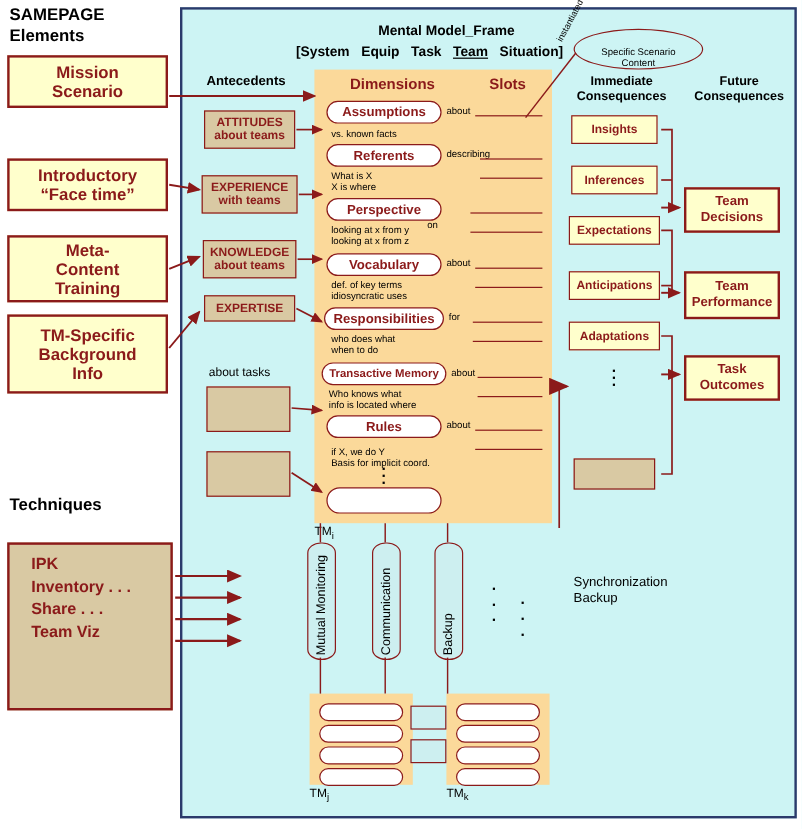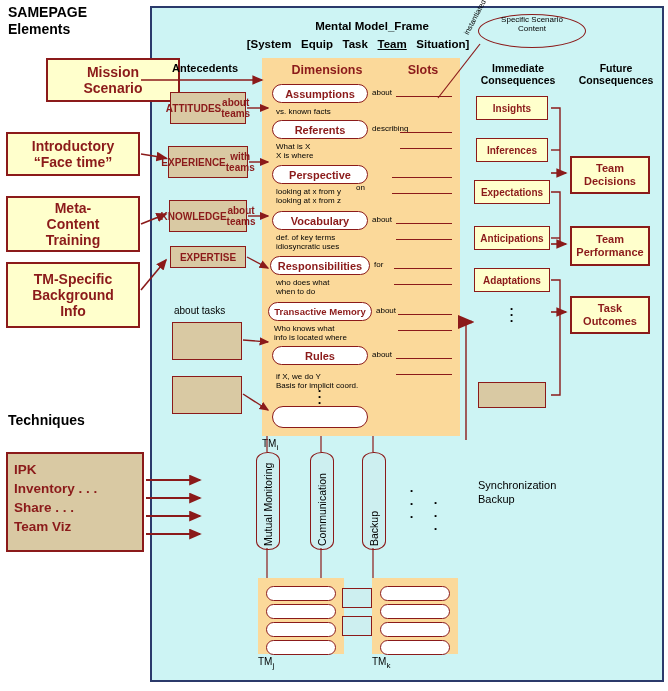--- a/index.html
+++ b/index.html
@@ -49,39 +49,39 @@
   }
 
   
   .tanbox {
     background: #d9c9a3;
     border: 1.5px solid #8b1a1a;
     color: #8b1a1a;
     font-weight: bold;
     font-size: 10px;
     display: flex;
-    flex-direction: row;
+    flex-direction: column;
     align-items: center;
     justify-content: center;
     text-align: center;
     line-height: 11px;
   }
   .tanbox .sub { font-weight: bold; font-size: 10px; }
 
   
   #su-title {
     left: 8px; top: 412px; width: 140px;
     font-size: 14px; font-weight: bold; color: #000;
     line-height: 17px; text-align: left;
   }
   #su-box {
-    left: 6px; top: 452px; width: 138px; height: 100px;
+    left: 6px; top: 452px; width: 138px; height: 140px;
     background: #d9c9a3;
     border: 2px solid #8b1a1a;
-    padding: 6px 4px 4px 6px;
+    padding: 6px 4px 4px 18px;
   }
   #su-box div {
     color: #8b1a1a;
     font-weight: bold;
     font-size: 13.5px;
     line-height: 19px;
   }
 
   
   #frame-panel {
@@ -224,28 +224,28 @@
     left: 172px; top: 62px; width: 86px;
     font-size: 11px; font-weight: bold; color: #000;
   }
   #abouttasks-lbl {
     left: 174px; top: 305px; width: 80px;
     font-size: 10px; color: #000;
   }
 
   
   #callout {
-    left: 478px; top: 14px; width: 108px; height: 34px;
+    left: 478px; top: 24px; width: 108px; height: 34px;
     border: 1.5px solid #8b1a1a;
     border-radius: 50%;
     background: #cdf4f4;
     font-size: 8px;
     color: #000;
     text-align: center;
-    display: flex; align-items: flex-start; justify-content: center;
+    display: flex; align-items: flex-end; justify-content: center;
     line-height: 9px;
   }
   #callout-tail {
     left: 462px; top: 32px;
     font-size: 7.5px; color: #000;
     transform: rotate(-62deg);
     transform-origin: left top;
     white-space: nowrap;
   }
 
@@ -257,21 +257,21 @@
 </head>
 <body>
 
 <div class="abs" id="canvas"></div>
 
 <div class="t" id="samepage-title">
   <div>SAMEPAGE</div>
   <div>Elements</div>
 </div>
 
-<div class="abs redbox" style="left:6px; top:58px; width:134px; height:44px; white-space:pre-line;margin-left:40px;">Mission
+<div class="abs redbox" style="left:6px; top:46px; width:134px; height:44px; white-space:pre-line;">Mission
 Scenario</div>
 <div class="abs redbox" style="left:6px; top:132px; width:134px; height:44px; white-space:pre-line;">Introductory
 “Face time”</div>
 <div class="abs redbox" style="left:6px; top:196px; width:134px; height:56px; white-space:pre-line;">Meta-
 Content
 Training</div>
 <div class="abs redbox" style="left:6px; top:262px; width:134px; height:66px; white-space:pre-line;">TM-Specific
 Background
 Info</div>
 

